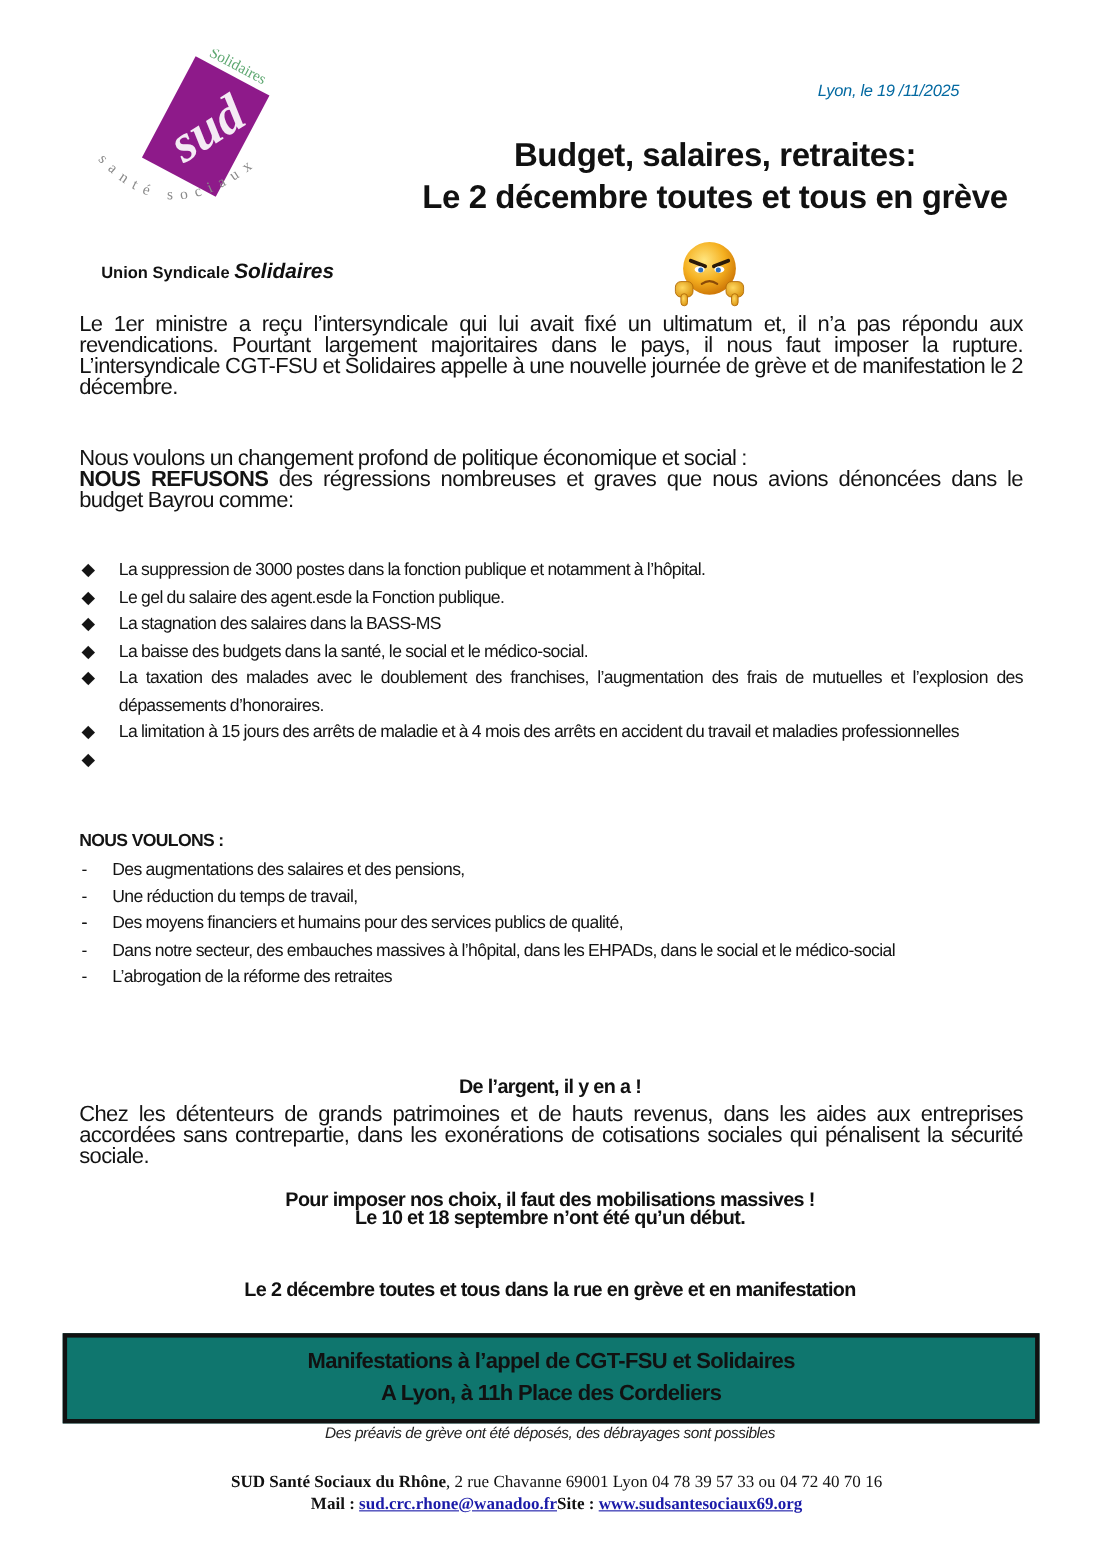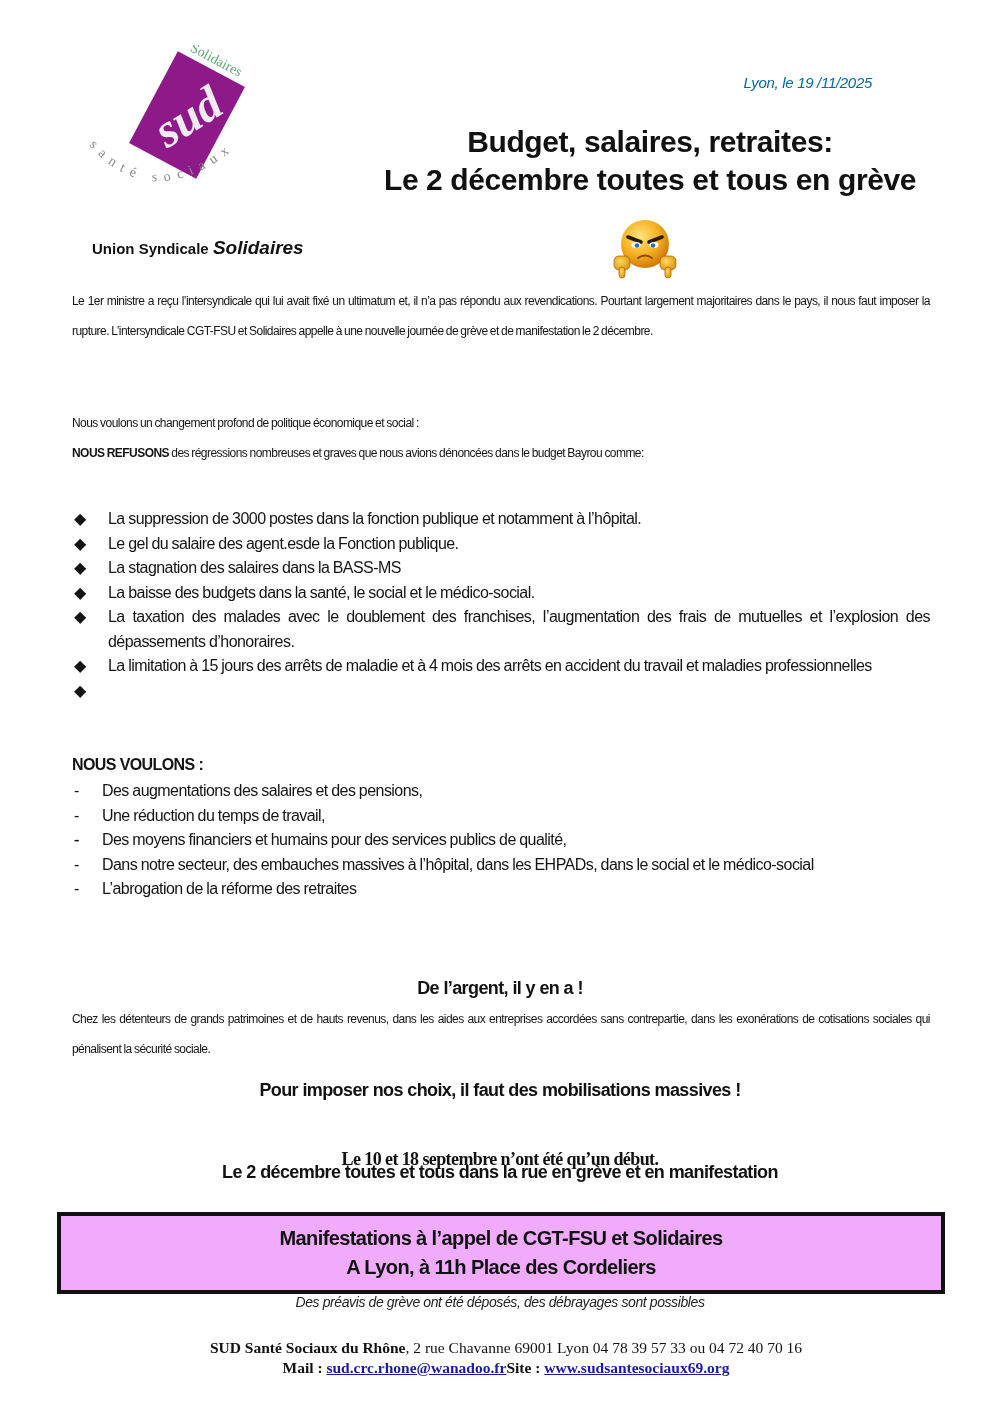--- a/index.html
+++ b/index.html
@@ -9,43 +9,43 @@
     #logo { position: absolute; left: 75px; top: 45px; width: 190px; height: 170px; }
     #union-label { position: absolute; left: 92px; top: 237px; font-family: "Liberation Sans", sans-serif; font-size: 15px; font-weight: bold; color: #111; white-space: nowrap; }
     #union-label .strong { font-style: italic; font-size: 19px; font-weight: bold; }
 
     
     #date { position: absolute; left: 600px; top: 74px; width: 272px; text-align: right; font-family: "Liberation Sans", sans-serif; font-style: italic; font-size: 15px; color: #0369a1; letter-spacing: -0.3px; }
     #title { position: absolute; left: 330px; top: 123px; width: 640px; text-align: center; font-family: "Liberation Sans", sans-serif; font-weight: bold; font-size: 30px; line-height: 38px; color: #111; letter-spacing: -0.4px; }
     #emoji { position: absolute; left: 610px; top: 218px; width: 70px; height: 62px; }
 
     
-    .para { position: absolute; left: 72px; width: 858px; font-family: "Liberation Sans", sans-serif; font-size: 12px; line-height: 30px; text-align: justify; color: #141414; letter-spacing: -0.55px; word-spacing: -0.5px; }
+    .para { position: absolute; left: 72px; width: 858px; font-family: "Liberation Sans", sans-serif; font-size: 20px; line-height: 19px; text-align: justify; color: #141414; letter-spacing: -0.55px; word-spacing: -0.5px; }
     .para b { font-weight: bold; }
     #intro { top: 286px; }
     #nous-voulons-intro { top: 408px; }
 
     ul.diamonds { position: absolute; left: 72px; top: 507px; width: 858px; margin: 0; padding: 0; list-style: none; font-family: "Liberation Sans", sans-serif; font-size: 16px; line-height: 24.5px; color: #141414; letter-spacing: -0.55px; word-spacing: -0.4px; }
     ul.diamonds li { position: relative; padding-left: 36px; text-align: justify; }
     ul.diamonds li .bullet { position: absolute; left: 2px; top: 0; font-size: 16px; }
 
     #voulons-heading { position: absolute; left: 72px; top: 756px; font-family: "Liberation Sans", sans-serif; font-weight: bold; font-size: 16px; letter-spacing: -0.6px; color: #141414; }
     ul.dashes { position: absolute; left: 72px; top: 779px; width: 858px; margin: 0; padding: 0; list-style: none; font-family: "Liberation Sans", sans-serif; font-size: 16px; line-height: 24.5px; color: #141414; letter-spacing: -0.55px; word-spacing: -0.4px; }
     ul.dashes li { position: relative; padding-left: 30px; text-align: justify; }
     ul.dashes li .dash { position: absolute; left: 2px; top: 0; }
 
     .center-bold { position: absolute; left: 60px; width: 880px; text-align: center; font-family: "Liberation Sans", sans-serif; font-weight: bold; font-size: 18px; color: #111; letter-spacing: -0.6px; }
     #argent-heading { top: 978px; }
     #argent-body { top: 1004px; }
     #mobilisation { top: 1080px; }
-    #debut-line1 { top: 1149px; font-family: Liberation Serif, serif; }
+    #debut-line1 { top: 1097px; }
     #debut-line2 { top: 1162px; }
 
     
-    #manif-box { position: absolute; left: 57px; top: 1212px; width: 880px; height: 74px; border: 4px solid #111; background: #f0abfc; }
+    #manif-box { position: absolute; left: 57px; top: 1212px; width: 880px; height: 74px; border: 4px solid #111; background: #0f766e; }
     #manif-box .line { width: 100%; text-align: center; font-family: "Liberation Sans", sans-serif; font-weight: bold; font-size: 20px; letter-spacing: -0.6px; color: #111; line-height: 29px; }
     #manif-box .line:first-child { margin-top: 8px; }
 
     #preavis { position: absolute; left: 60px; top: 1294px; width: 880px; text-align: center; font-family: "Liberation Sans", sans-serif; font-style: italic; font-size: 14px; color: #222; letter-spacing: -0.4px; }
 
     
     #footer { position: absolute; left: 106px; top: 1338px; width: 800px; text-align: center; font-family: "Liberation Serif", serif; font-size: 15.5px; line-height: 20px; color: #111; }
     #footer b { font-weight: bold; }
     #footer a { color: #1a1aa8; text-decoration: underline; font-weight: bold; }
   </style>

